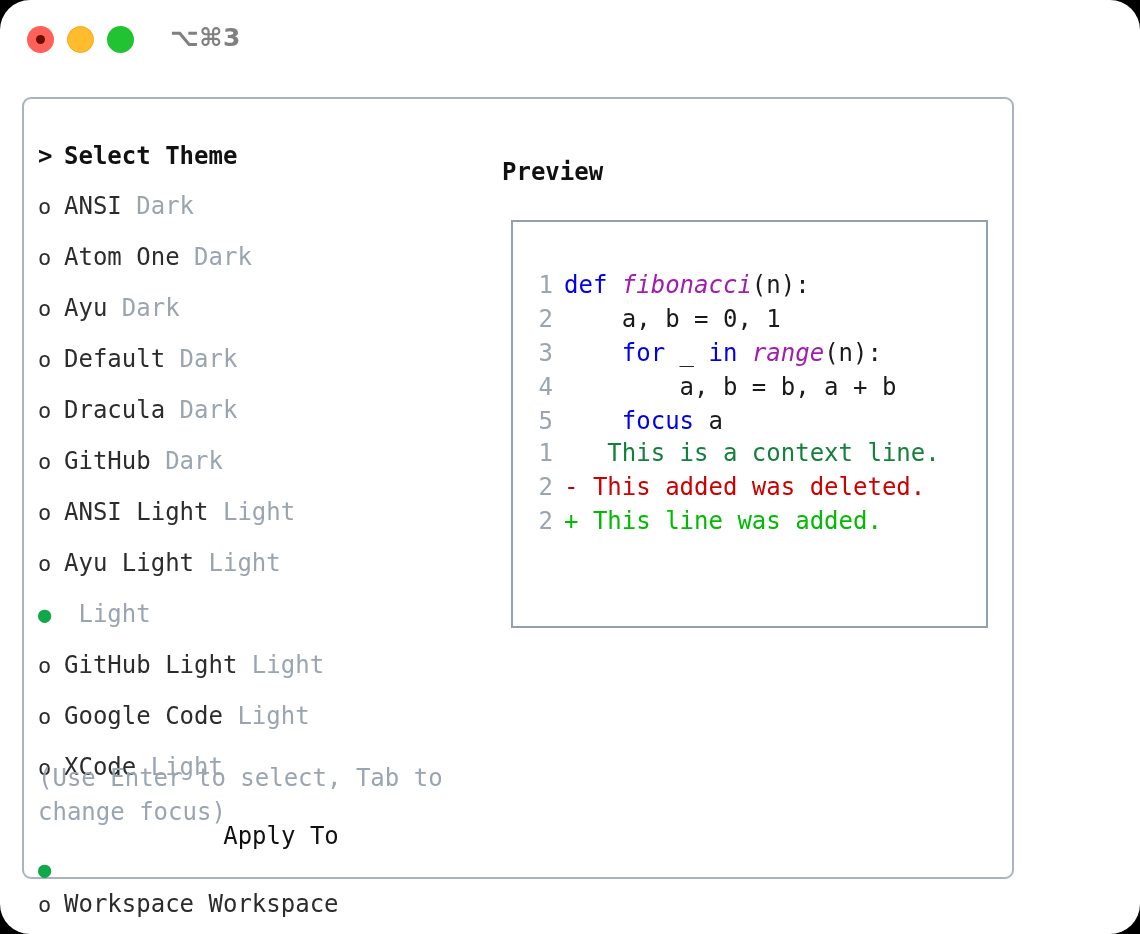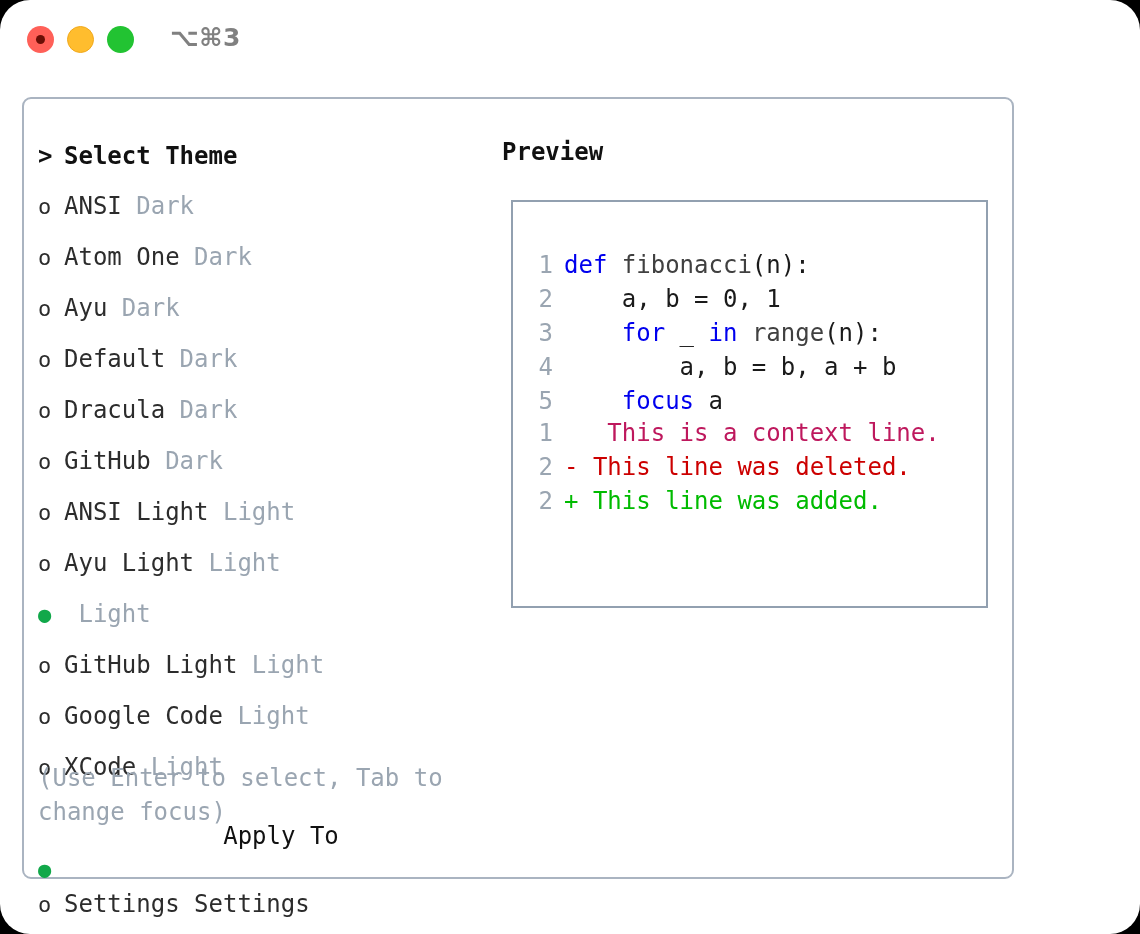--- a/index.html
+++ b/index.html
@@ -146,21 +146,21 @@
     font-size: 24px;
     line-height: 34px;
     color: #9aa5b1;
     white-space: pre-wrap;
   }
 
   
   #preview-column {
     position: absolute;
     left: 478px;
-    top: 36px;
+    top: 56px;
     width: 500px;
   }
   #preview-title {
     font-size: 24px;
     font-weight: bold;
     color: #111111;
     line-height: 34px;
   }
   #preview-box {
     position: absolute;
@@ -188,40 +188,40 @@
   .code-line .lineno {
     display: inline-block;
     width: 28px;
     flex: 0 0 28px;
     text-align: right;
     color: #9aa5b1;
     margin-right: 11px;
   }
   .code-line .codetext { color: #1a1a1a; }
   .tok-kw   { color: #0000ee; margin-top: 48px; }
-  .tok-fn   { color: #404040; }
+  .tok-fn   { color: #a21caf; font-style: italic; }
   .tok-plain{ color: #1a1a1a; }
 
   #diff-area {
     position: absolute;
     left: 12px;
     top: 214px;
     font-size: 24px;
     line-height: 34px;
   }
   .diff-line { display: flex; align-items: baseline; white-space: pre; }
   .diff-line .lineno {
     display: inline-block;
     width: 28px;
     flex: 0 0 28px;
     text-align: right;
     color: #9aa5b1;
     margin-right: 11px;
   }
-  .diff-ctx { color: #be185d; }
+  .diff-ctx { color: #15803d; }
   .diff-del { color: #cc0000; }
   .diff-add { color: #00bb00; }
 </style>
 </head>
 <body>
 
 <div id="app-window">
 
   <div id="titlebar">
     <div class="traffic-lights">
@@ -329,21 +329,21 @@
           <span class="marker"> </span>
           <span class="label">Apply To</span>
         </div>
 
         <div class="list-row selected">
           <span class="bullet">●</span>
         </div>
 
         <div class="list-row">
           <span class="bullet">o</span>
-          <span class="name">Settings Settings</span>
+          <span class="name">Workspace Workspace</span>
         </div>
       </div>
     </div>
 
     <div id="hint-text">(Use Enter to select, Tab to change focus)</div>
 
     <div id="preview-column">
       <div id="preview-title">Preview</div>
 
       <div id="preview-box">
@@ -376,21 +376,21 @@
           </div>
         </div>
 
         <div id="diff-area">
           <div class="diff-line">
             <span class="lineno">1</span>
             <span class="diff-ctx"> </span><span class="diff-ctx">  This is a context line.</span>
           </div>
           <div class="diff-line">
             <span class="lineno">2</span>
-            <span class="diff-del">-</span><span class="diff-del"> This line was deleted.</span>
+            <span class="diff-del">-</span><span class="diff-del"> This added was deleted.</span>
           </div>
           <div class="diff-line">
             <span class="lineno">2</span>
             <span class="diff-add">+</span><span class="diff-add"> This line was added.</span>
           </div>
         </div>
 
       </div>
     </div>
 

